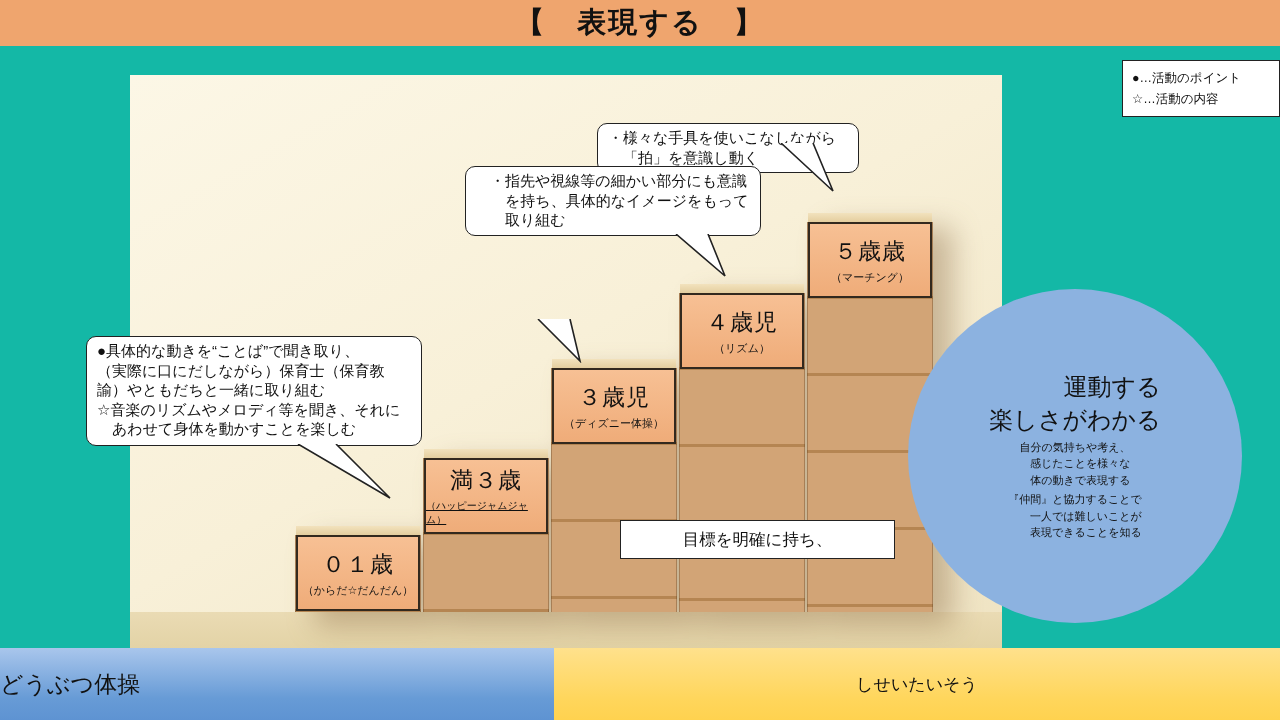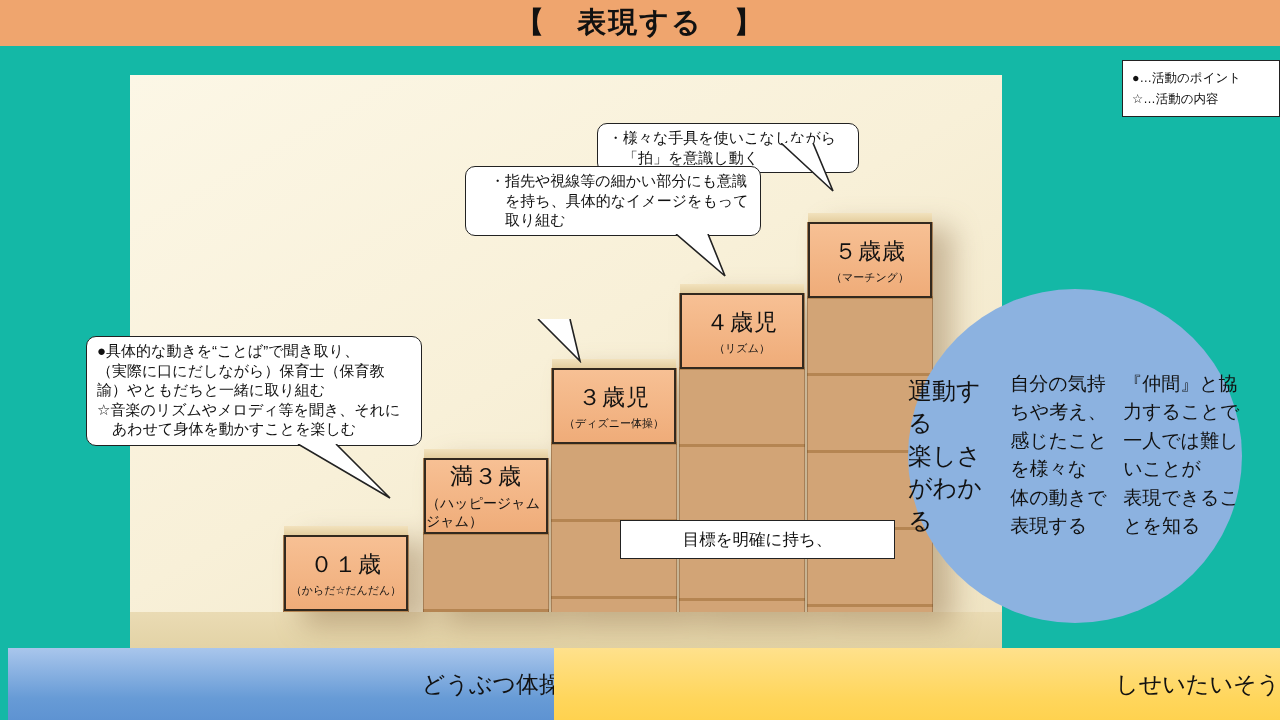--- a/index.html
+++ b/index.html
@@ -17,34 +17,34 @@
   .photo { position:absolute; left:130px; top:75px; width:872px; height:577px;
            background:linear-gradient(150deg,#FCF7E6 0%,#F8F0D8 48%,#EFE3C2 100%); }
   .floor { position:absolute; left:0; bottom:0; width:100%; height:40px;
            background:linear-gradient(#EADBB4,#E2D2A4); }
 
   .staircase { position:absolute; left:0; top:0; width:100%; height:100%;
                filter:drop-shadow(20px 14px 14px rgba(130,95,55,.38)); }
   .col { position:absolute; bottom:40px; width:126px;
          background:repeating-linear-gradient(to bottom,#D2A476 0 74px,#B58552 74px 77px);
          border-left:1px solid rgba(90,60,30,.35); border-right:1px solid rgba(90,60,30,.35); }
-  .col1{left:153px;height:77px;}
+  .col1{left:165px;height:77px;}
   .col2{left:293px;height:154px;}
   .col3{left:421px;height:244px;}
   .col4{left:549px;height:319px;}
   .col5{left:677px;height:390px;}
 
   .top-face { position:absolute; top:-9px; left:0; width:100%; height:9px;
               background:linear-gradient(#F2E2BD,#E4CE9F); }
   .face { position:absolute; top:0; left:0; width:100%; height:76px;
           background:linear-gradient(#F7C094,#EFAC79); border:2px solid #33291e;
           display:flex; flex-direction:column; align-items:center; justify-content:center; gap:3px; }
   .step-label { font-size:23px; letter-spacing:1px; color:#111; }
   .step-sub   { font-size:11px; color:#111; }
-  .col2 .step-sub { font-size:14px; }
+  .col2 .step-sub { font-size:10px;text-decoration:underline; }
 
   
   .legend { position:absolute; left:1090px; top:60px; width:158px; background:#fff;
             border:1.5px solid #222; padding:7px 9px; font-size:12.5px; line-height:1.65; z-index:7;margin-left:32px; }
 
   
   .bubble { position:absolute; background:#fff; border:1.5px solid #222; border-radius:10px;
             padding:4px 10px; font-size:15px; line-height:1.3; z-index:5; }
   .b1 { left:597px; top:95px;  width:262px; height:50px;margin-top:28px; }
   .b2 { left:465px; top:166px; width:296px; height:70px;padding-left:24px; }
@@ -58,32 +58,32 @@
   .t4 { left:292px; top:444px; }
 
   
   .goalbox { position:absolute; left:620px; top:504px; width:275px; background:#fff;
              border:1.5px solid #222; text-align:center; font-size:16.5px; line-height:1.5;
              padding:6px 0; z-index:5;margin-top:16px; }
 
   
   .circle { position:absolute; left:908px; top:289px; width:334px; height:334px;
             border-radius:50%; background:#8CB2E0; z-index:4;
-            display:flex; flex-direction:row; align-items:center; justify-content:center;
-            gap:14px; text-align:left; color:#111; }
+            display:flex; flex-direction:column; align-items:center; justify-content:center;
+            gap:3px; text-align:right; color:#111; }
   .c-title { font-size:24px; line-height:1.35; }
-  .c-para  { font-size:19px; line-height:1.5;font-family:Liberation Mono, monospace; }
+  .c-para  { font-size:11px; line-height:1.5; }
 
   
   .foot-left { position:absolute; left:0; top:648px; width:554px; height:72px;
                background:linear-gradient(180deg,#A9C6EC 0%,#679BD6 70%,#5E93D2 100%);
-               display:flex; align-items:center; justify-content:flex-end; font-size:23px;margin-left:8px; }
+               display:flex; align-items:center; justify-content:flex-start; font-size:23px; }
   .foot-right { position:absolute; left:554px; top:648px; width:726px; height:72px;
                 background:linear-gradient(180deg,#FFE18C 0%,#FFD65C 70%,#FFD24F 100%);
-                display:flex; align-items:center; justify-content:flex-end; font-size:23px; }
+                display:flex; align-items:center; justify-content:center; font-size:17px; }
 </style>
 </head>
 <body>
 
 <div class="slide">
 
   <header class="titlebar">
     <div class="title">【　表現する　】</div>
   </header>
 

